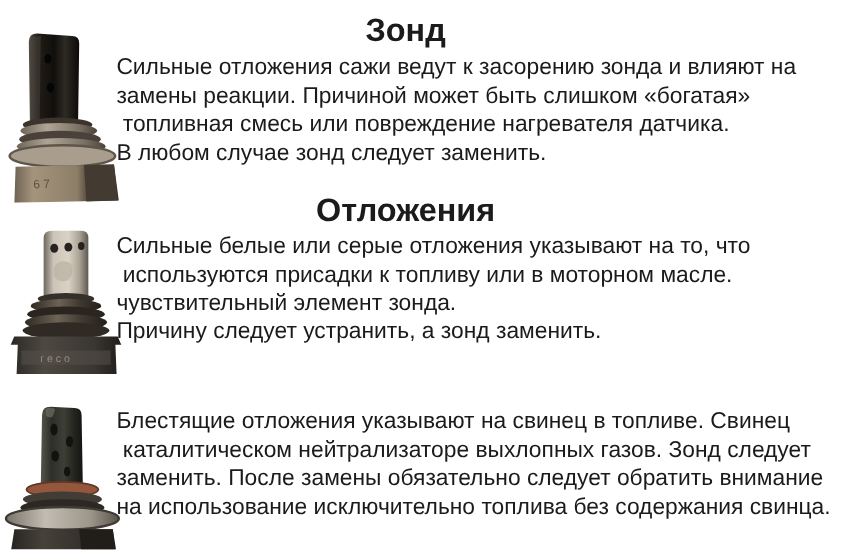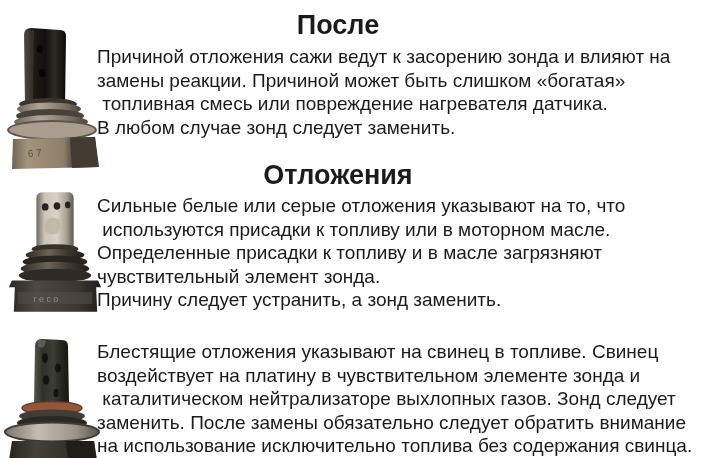--- a/index.html
+++ b/index.html
@@ -73,23 +73,23 @@
       <ellipse cx="45" cy="82" rx="32" ry="6.5" fill="url(#ring1)"></ellipse>
       <ellipse cx="46" cy="89" rx="34" ry="7" fill="#49413a"></ellipse>
       <ellipse cx="47" cy="95" rx="37" ry="7" fill="url(#ring1)"></ellipse>
       <ellipse cx="48" cy="103" rx="44" ry="9" fill="#a99e8e"></ellipse>
       <ellipse cx="48" cy="103" rx="44" ry="9" fill="none" stroke="#5f564a" stroke-width="2"></ellipse>
       <path d="M9,112 L91,110 L95,140 L8,142 Z" fill="url(#hex1)"></path>
       <path d="M66,110.5 L68,141 L94,140 L91,110 Z" fill="#433b31"></path>
       <text x="24" y="130" font-family="Liberation Sans, sans-serif" font-size="10" fill="#5c5142" transform="rotate(-3 24 130)">6  7</text>
     </svg>
   </div>
-  <div class="heading" id="h-soot">После</div>
+  <div class="heading" id="h-soot">Зонд</div>
   <div class="para" id="p-soot">
-    <div class="line">Причиной отложения сажи ведут к засорению зонда и влияют на</div>
+    <div class="line">Сильные отложения сажи ведут к засорению зонда и влияют на</div>
     <div class="line">замены реакции. Причиной может быть слишком «богатая»</div>
     <div class="line"> топливная смесь или повреждение нагревателя датчика.</div>
     <div class="line">В любом случае зонд следует заменить.</div>
   </div>
 
   <div class="sensor" id="s-deposits">
     <svg viewBox="0 0 100 124" xmlns="http://www.w3.org/2000/svg">
       <defs>
         <linearGradient id="tip2" x1="0" y1="0" x2="1" y2="0">
           <stop offset="0" stop-color="#6e675c"></stop>
@@ -123,21 +123,20 @@
       <ellipse cx="50" cy="87" rx="37" ry="7" fill="#2f2a24"></ellipse>
       <path d="M6,92 L94,92 L97,99 L92,99 L93,124 L8,124 L9,99 L3,99 Z" fill="url(#hex2)"></path>
       <rect x="12" y="104" width="76" height="12" fill="#55504a" opacity="0.55"></rect>
       <text x="28" y="114" font-family="Liberation Sans, sans-serif" font-size="9" fill="#978e80">г е с о</text>
     </svg>
   </div>
   <div class="heading" id="h-deposits">Отложения</div>
   <div class="para" id="p-deposits">
     <div class="line">Сильные белые или серые отложения указывают на то, что</div>
     <div class="line"> используются присадки к топливу или в моторном масле.</div>
-    <div class="line">Определенные присадки к топливу и в масле загрязняют</div>
     <div class="line">чувствительный элемент зонда.</div>
     <div class="line">Причину следует устранить, а зонд заменить.</div>
   </div>
 
   <div class="sensor" id="s-lead">
     <svg viewBox="0 0 102 122" xmlns="http://www.w3.org/2000/svg">
       <defs>
         <linearGradient id="tip3" x1="0" y1="0" x2="1" y2="0">
           <stop offset="0" stop-color="#55564c"></stop>
             <stop offset="0.25" stop-color="#2e2f28"></stop>
@@ -169,19 +168,18 @@
       <ellipse cx="50" cy="78" rx="33" ry="6.5" fill="#413c35"></ellipse>
       <ellipse cx="50" cy="85" rx="35" ry="7" fill="#2c2823"></ellipse>
       <ellipse cx="50" cy="94" rx="47" ry="9.5" fill="url(#flange3)"></ellipse>
       <ellipse cx="50" cy="94" rx="47" ry="9.5" fill="none" stroke="#3f3a33" stroke-width="2"></ellipse>
       <path d="M10,103 L92,103 L95,122 L7,122 Z" fill="url(#hex3)"></path>
       <path d="M64,103 L66,122 L94,122 L92,103 Z" fill="#211e1a"></path>
     </svg>
   </div>
   <div class="para" id="p-lead">
     <div class="line">Блестящие отложения указывают на свинец в топливе. Свинец</div>
-    <div class="line">воздействует на платину в чувствительном элементе зонда и</div>
     <div class="line"> каталитическом нейтрализаторе выхлопных газов. Зонд следует</div>
     <div class="line">заменить. После замены обязательно следует обратить внимание</div>
     <div class="line">на использование исключительно топлива без содержания свинца.</div>
   </div>
 
 </div>
 
 </body></html>

